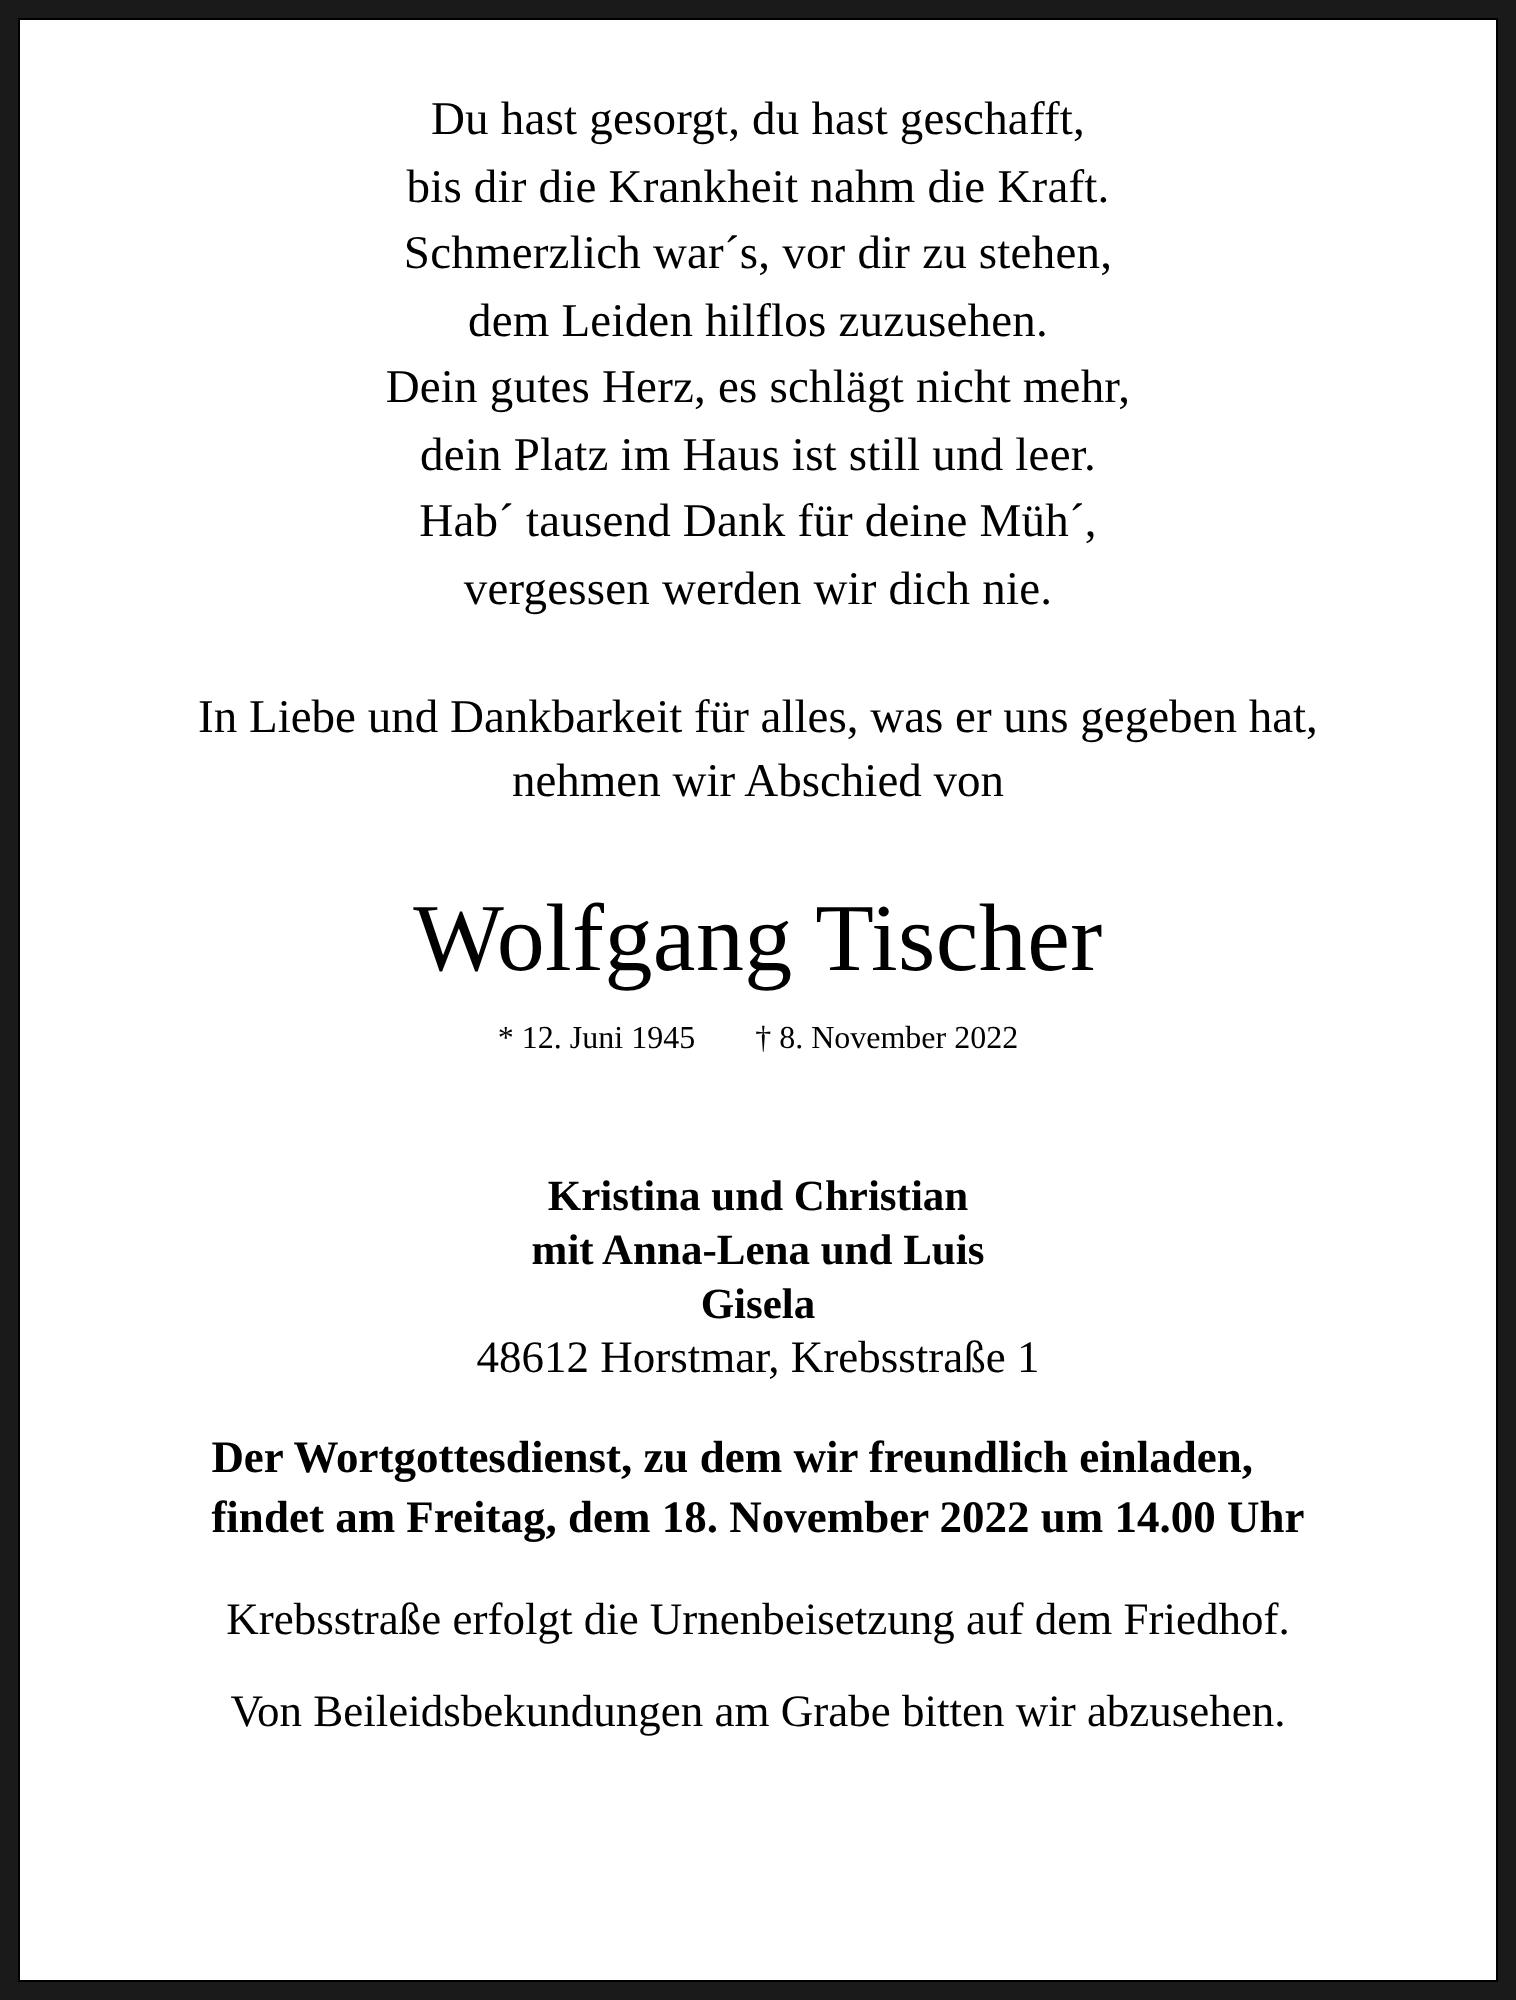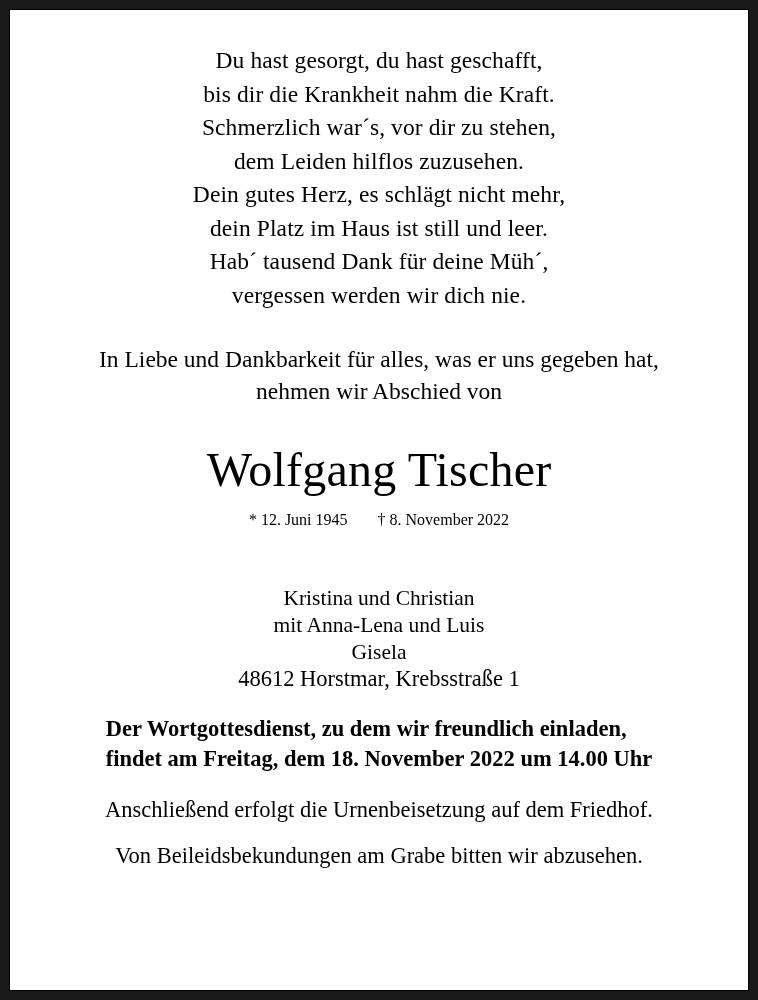--- a/index.html
+++ b/index.html
@@ -62,21 +62,21 @@
     font-size: 16px;
     margin-top: 14px;
     white-space: nowrap;
   }
   .dates .sep {
     display: inline-block;
     width: 22px;
   }
   .family {
     text-align: center;
-    font-weight: normal;
+    font-weight: bold;
     font-size: 21.5px;
     line-height: 27px;
     margin-top: 56px;
   }
   .family .second-block {
   }
   .address {
     text-align: left;
     font-size: 22.5px;
   }
@@ -139,18 +139,18 @@
     </div>
 
     <div class="address">48612 Horstmar, Krebsstraße 1</div>
 
     <div class="service">
       <div>Der Wortgottesdienst, zu dem wir freundlich einladen,</div>
       <div>findet am Freitag, dem 18. November 2022 um 14.00 Uhr</div>
     </div>
 
     <div class="closing">
-      <div>Anschließend erfolgt die Urnenbeisetzung auf dem Friedhof.</div>
+      <div>Krebsstraße erfolgt die Urnenbeisetzung auf dem Friedhof.</div>
       <div class="second">Von Beileidsbekundungen am Grabe bitten wir abzusehen.</div>
     </div>
 
   </div>
 </div>
 
 </body></html>

